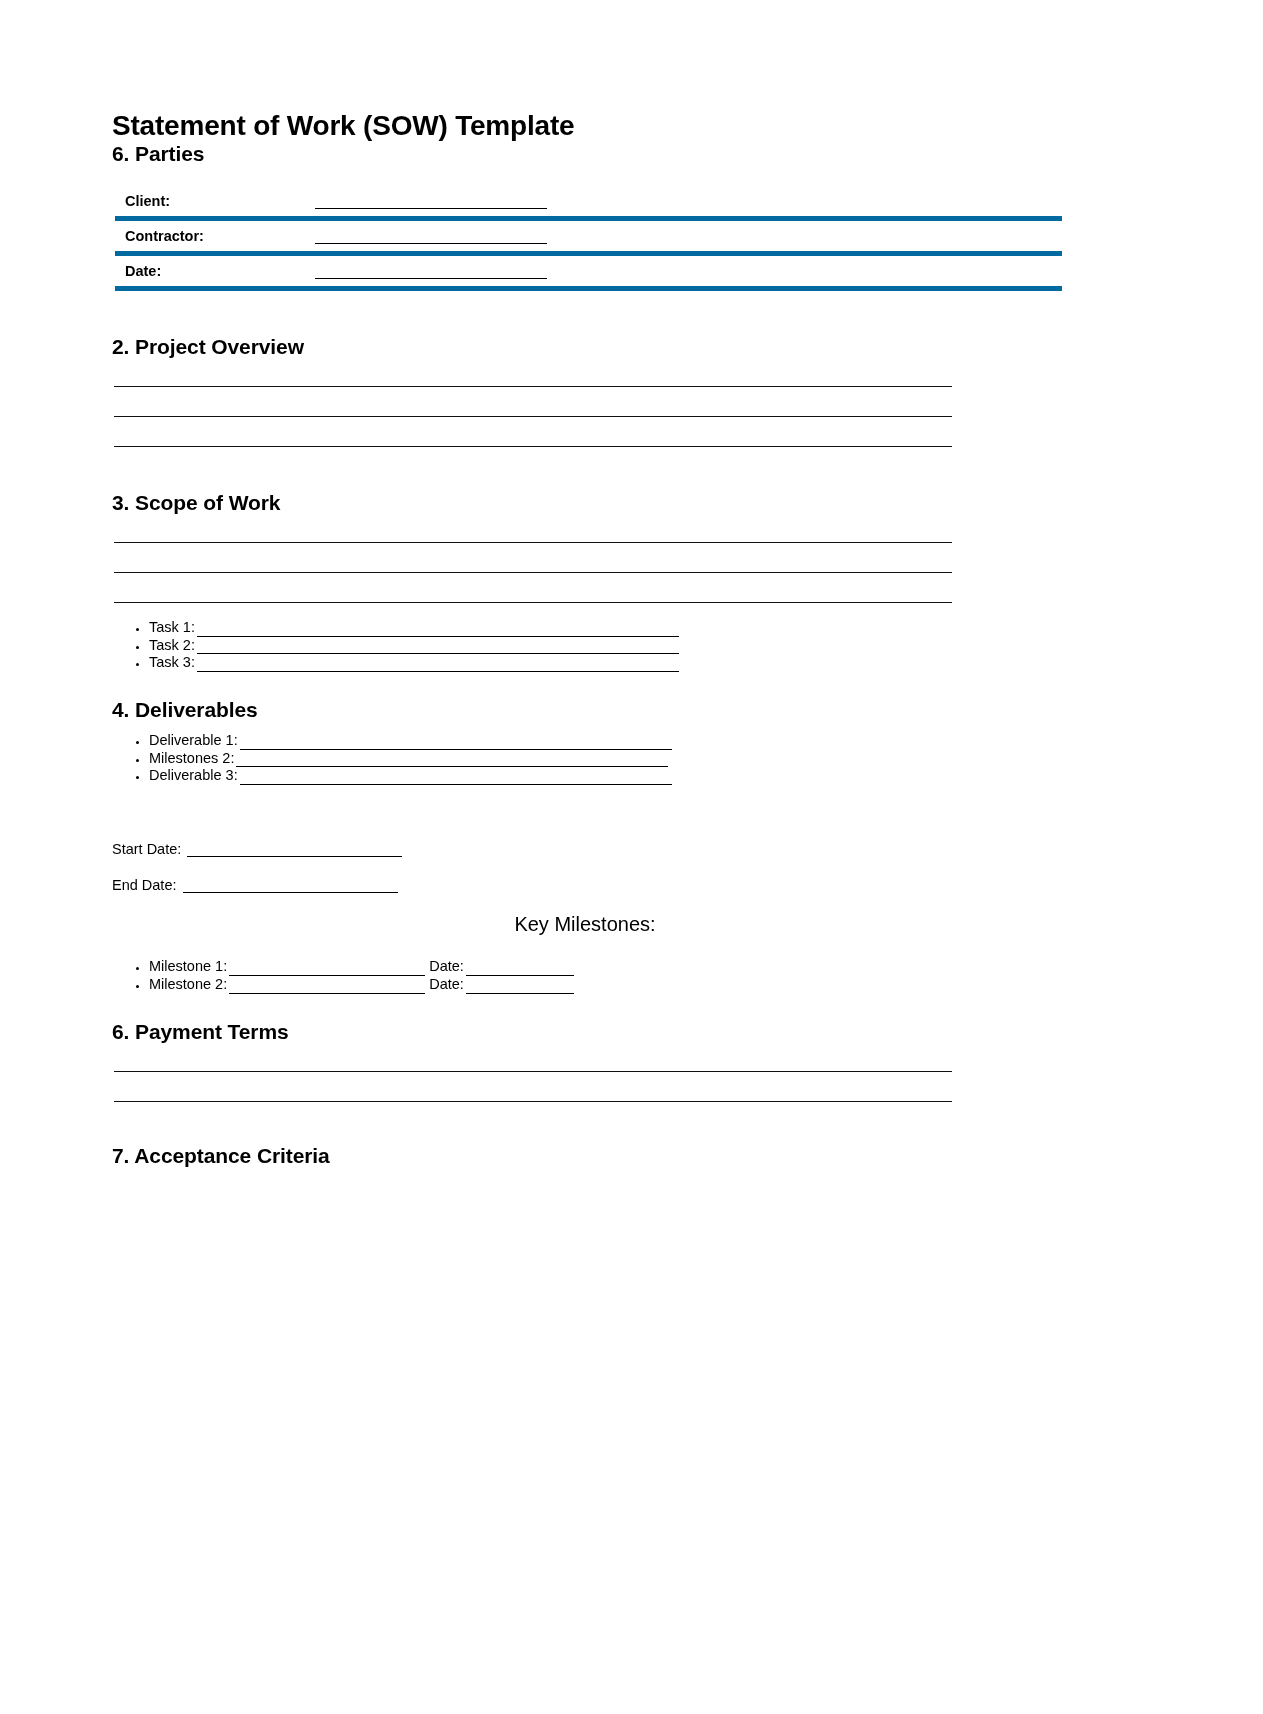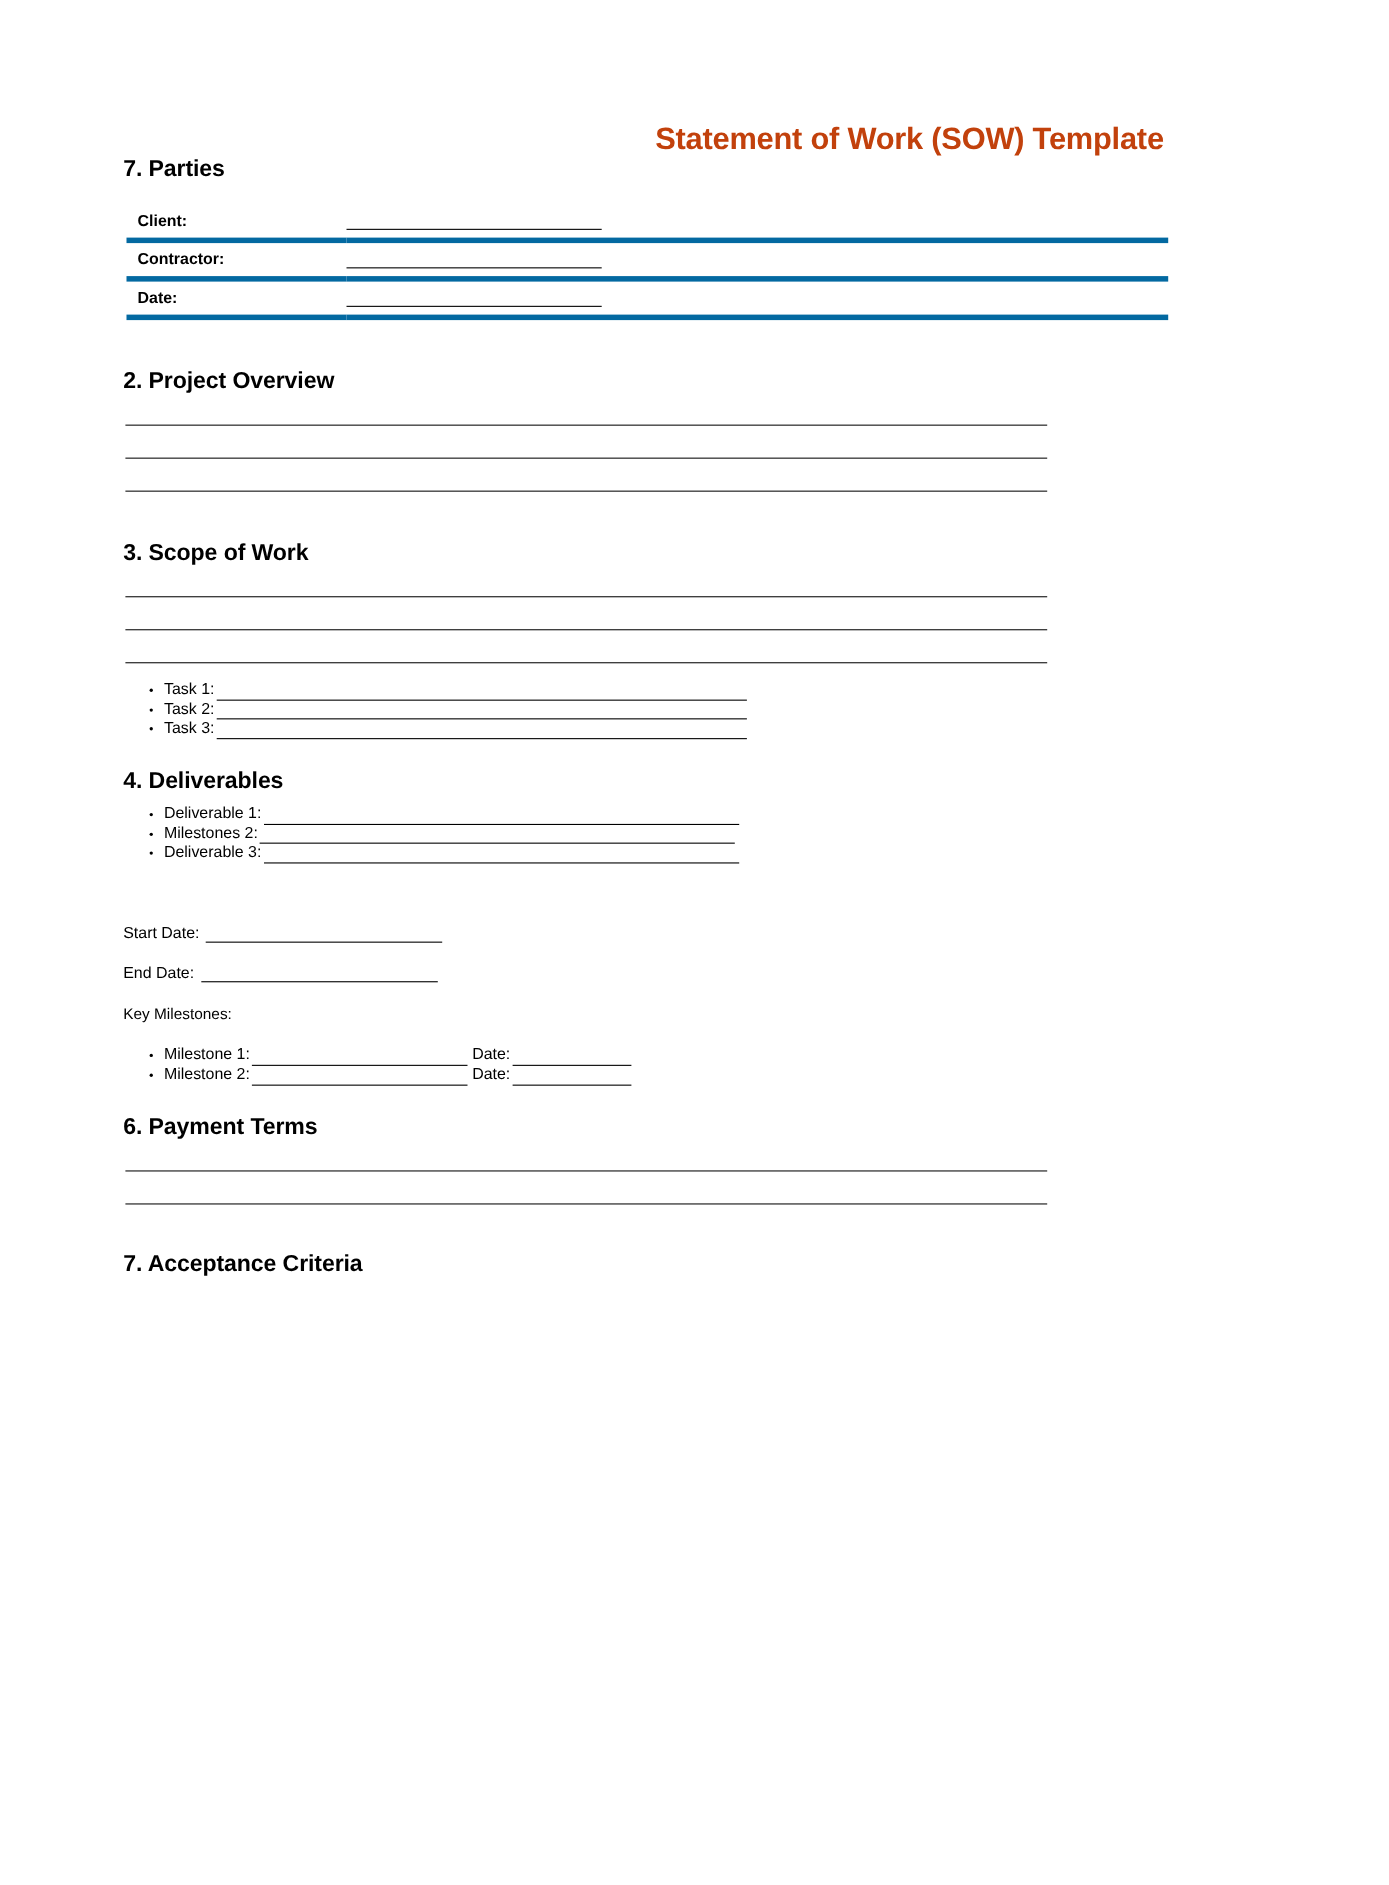--- a/index.html
+++ b/index.html
@@ -32,27 +32,27 @@
     height: 1203px;
     overflow: hidden;
   }
 
   .doc-body {
     padding: 96px 205px 0 112px;
     box-sizing: border-box;
   }
 
   .doc-title {
-    text-align: right;
+    text-align: left;
     font-size: 28px;
     font-weight: bold;
     letter-spacing: -0.2px;
     margin: 0 0 0 0;
     padding-top: 14px;
-    color: #c2410c;
+    color: #000000;
   }
 
   h2.section-heading {
     font-size: 21px;
     font-weight: bold;
     margin: 0;
     padding: 0;
     color: #000;
     letter-spacing: -0.1px;
   }
@@ -136,39 +136,40 @@
   .inline-label { font-size: 14.5px; }
 
   
   .date-row {
     font-size: 14.5px;
     margin-top: 20px;
     margin-bottom: 20px;
     white-space: nowrap;
   }
   .plain-line {
-    font-size: 14px;
+    font-size: 20px;
     margin: 0 0 12px 0;
+    text-align: center;
   }
 
   .gap-lg { height: 44px; }
   .gap-md { height: 26px; }
   .gap-sm { height: 16px; }
   .gap-xs { height: 10px; }
 </style>
 </head>
 <body>
 
 <div class="page">
   <div class="doc-viewport">
     <div class="doc-body">
 
       <div class="doc-title">Statement of Work (SOW) Template</div>
 
-      <h2 class="section-heading sec-parties-head">7. Parties</h2>
+      <h2 class="section-heading sec-parties-head">6. Parties</h2>
 
       <table class="parties-table">
         <tbody>
           <tr>
             <td class="label-cell">Client:</td>
             <td class="blank-cell">
               <span class="rule-short"></span>
             </td>
           </tr>
           <tr>

